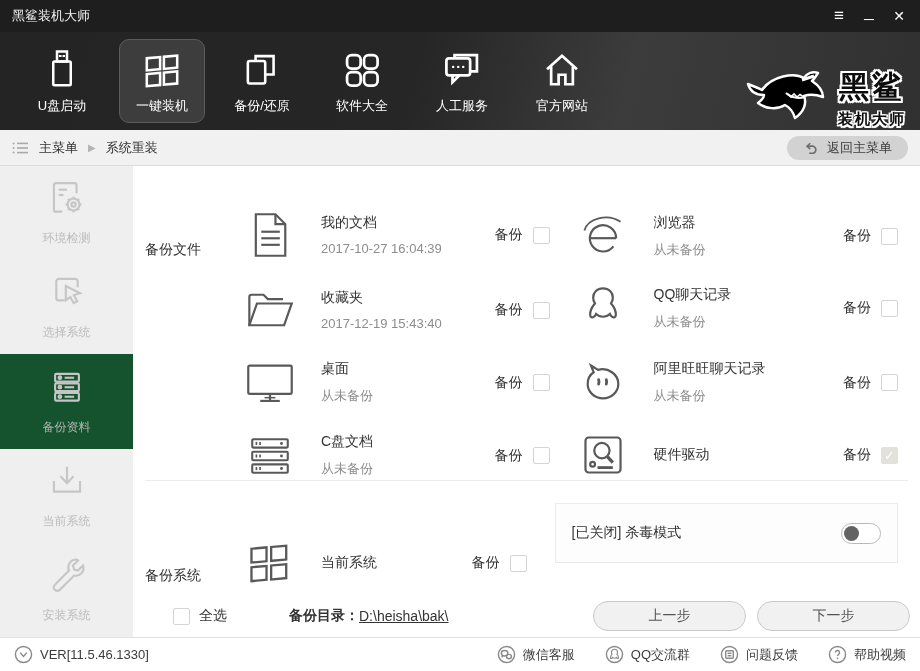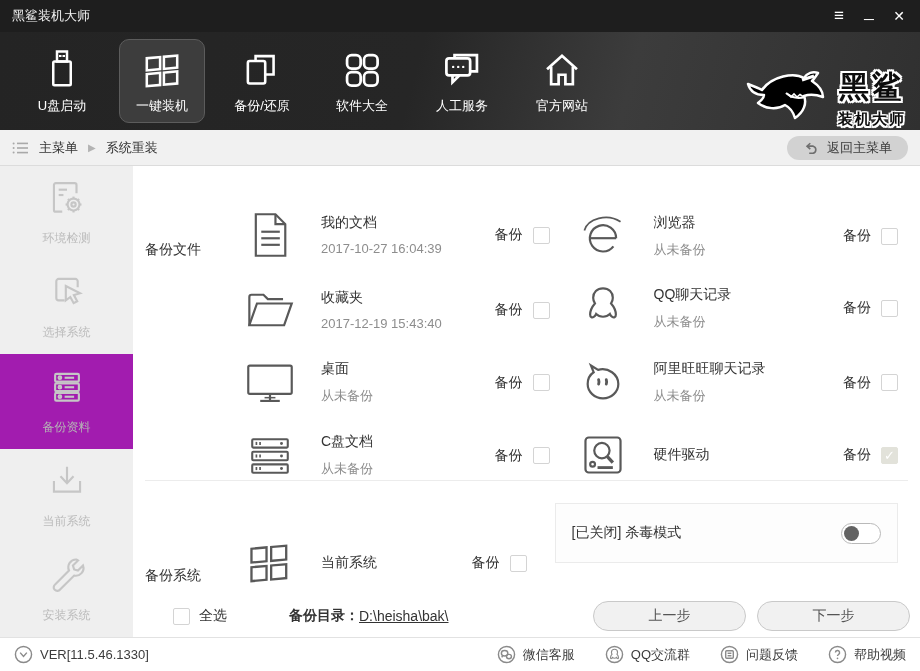--- a/index.html
+++ b/index.html
@@ -36,21 +36,21 @@
   .bc-link { font-size:13px; color:#333; cursor:pointer; }
   .bc-sep { color:#b3b3b3; font-size:10px; margin:0 10px; }
   .back-btn { margin-left:auto; height:24px; background:#d2d2d2; border-radius:12px; display:flex; align-items:center; gap:8px; padding:0 16px; cursor:pointer; }
   .back-btn svg { stroke:#6e6e6e; fill:none; stroke-width:1.8; }
   .back-btn .back-label { font-size:13px; color:#3c3c3c; }
 
   
   .body-row { flex:1 1 auto; display:flex; min-height:0; }
   .sidebar { width:133px; background:#efefef; display:flex; flex-direction:column; flex:0 0 auto; }
   .side-item { flex:1; display:flex; flex-direction:column; align-items:center; justify-content:center; gap:9px; cursor:pointer; }
-  .side-item.active { background:#a21caf; }
+  .side-item.active { background:#14532d; }
   .side-icon svg { stroke:#c6c6c6; fill:none; stroke-width:1.8; }
   .side-label { font-size:12px; color:#bbbbbb; }
   .side-item.active .side-label { color:#b5b5b5; }
 
   .main { flex:1; background:#fff; padding:20px 10px 0 12px; display:flex; flex-direction:column; }
   .row { display:flex; align-items:flex-end; height:73px; flex:0 0 auto; }
   .row-label { width:100px; font-size:14px; color:#333; flex:0 0 auto; }
   .file-item { flex:1; display:flex; align-items:center; min-width:0; }
   .file-icon { width:50px; display:flex; justify-content:center; margin-right:26px; flex:0 0 auto; }
   .file-icon svg { stroke:#595959; fill:none; stroke-width:2; }

